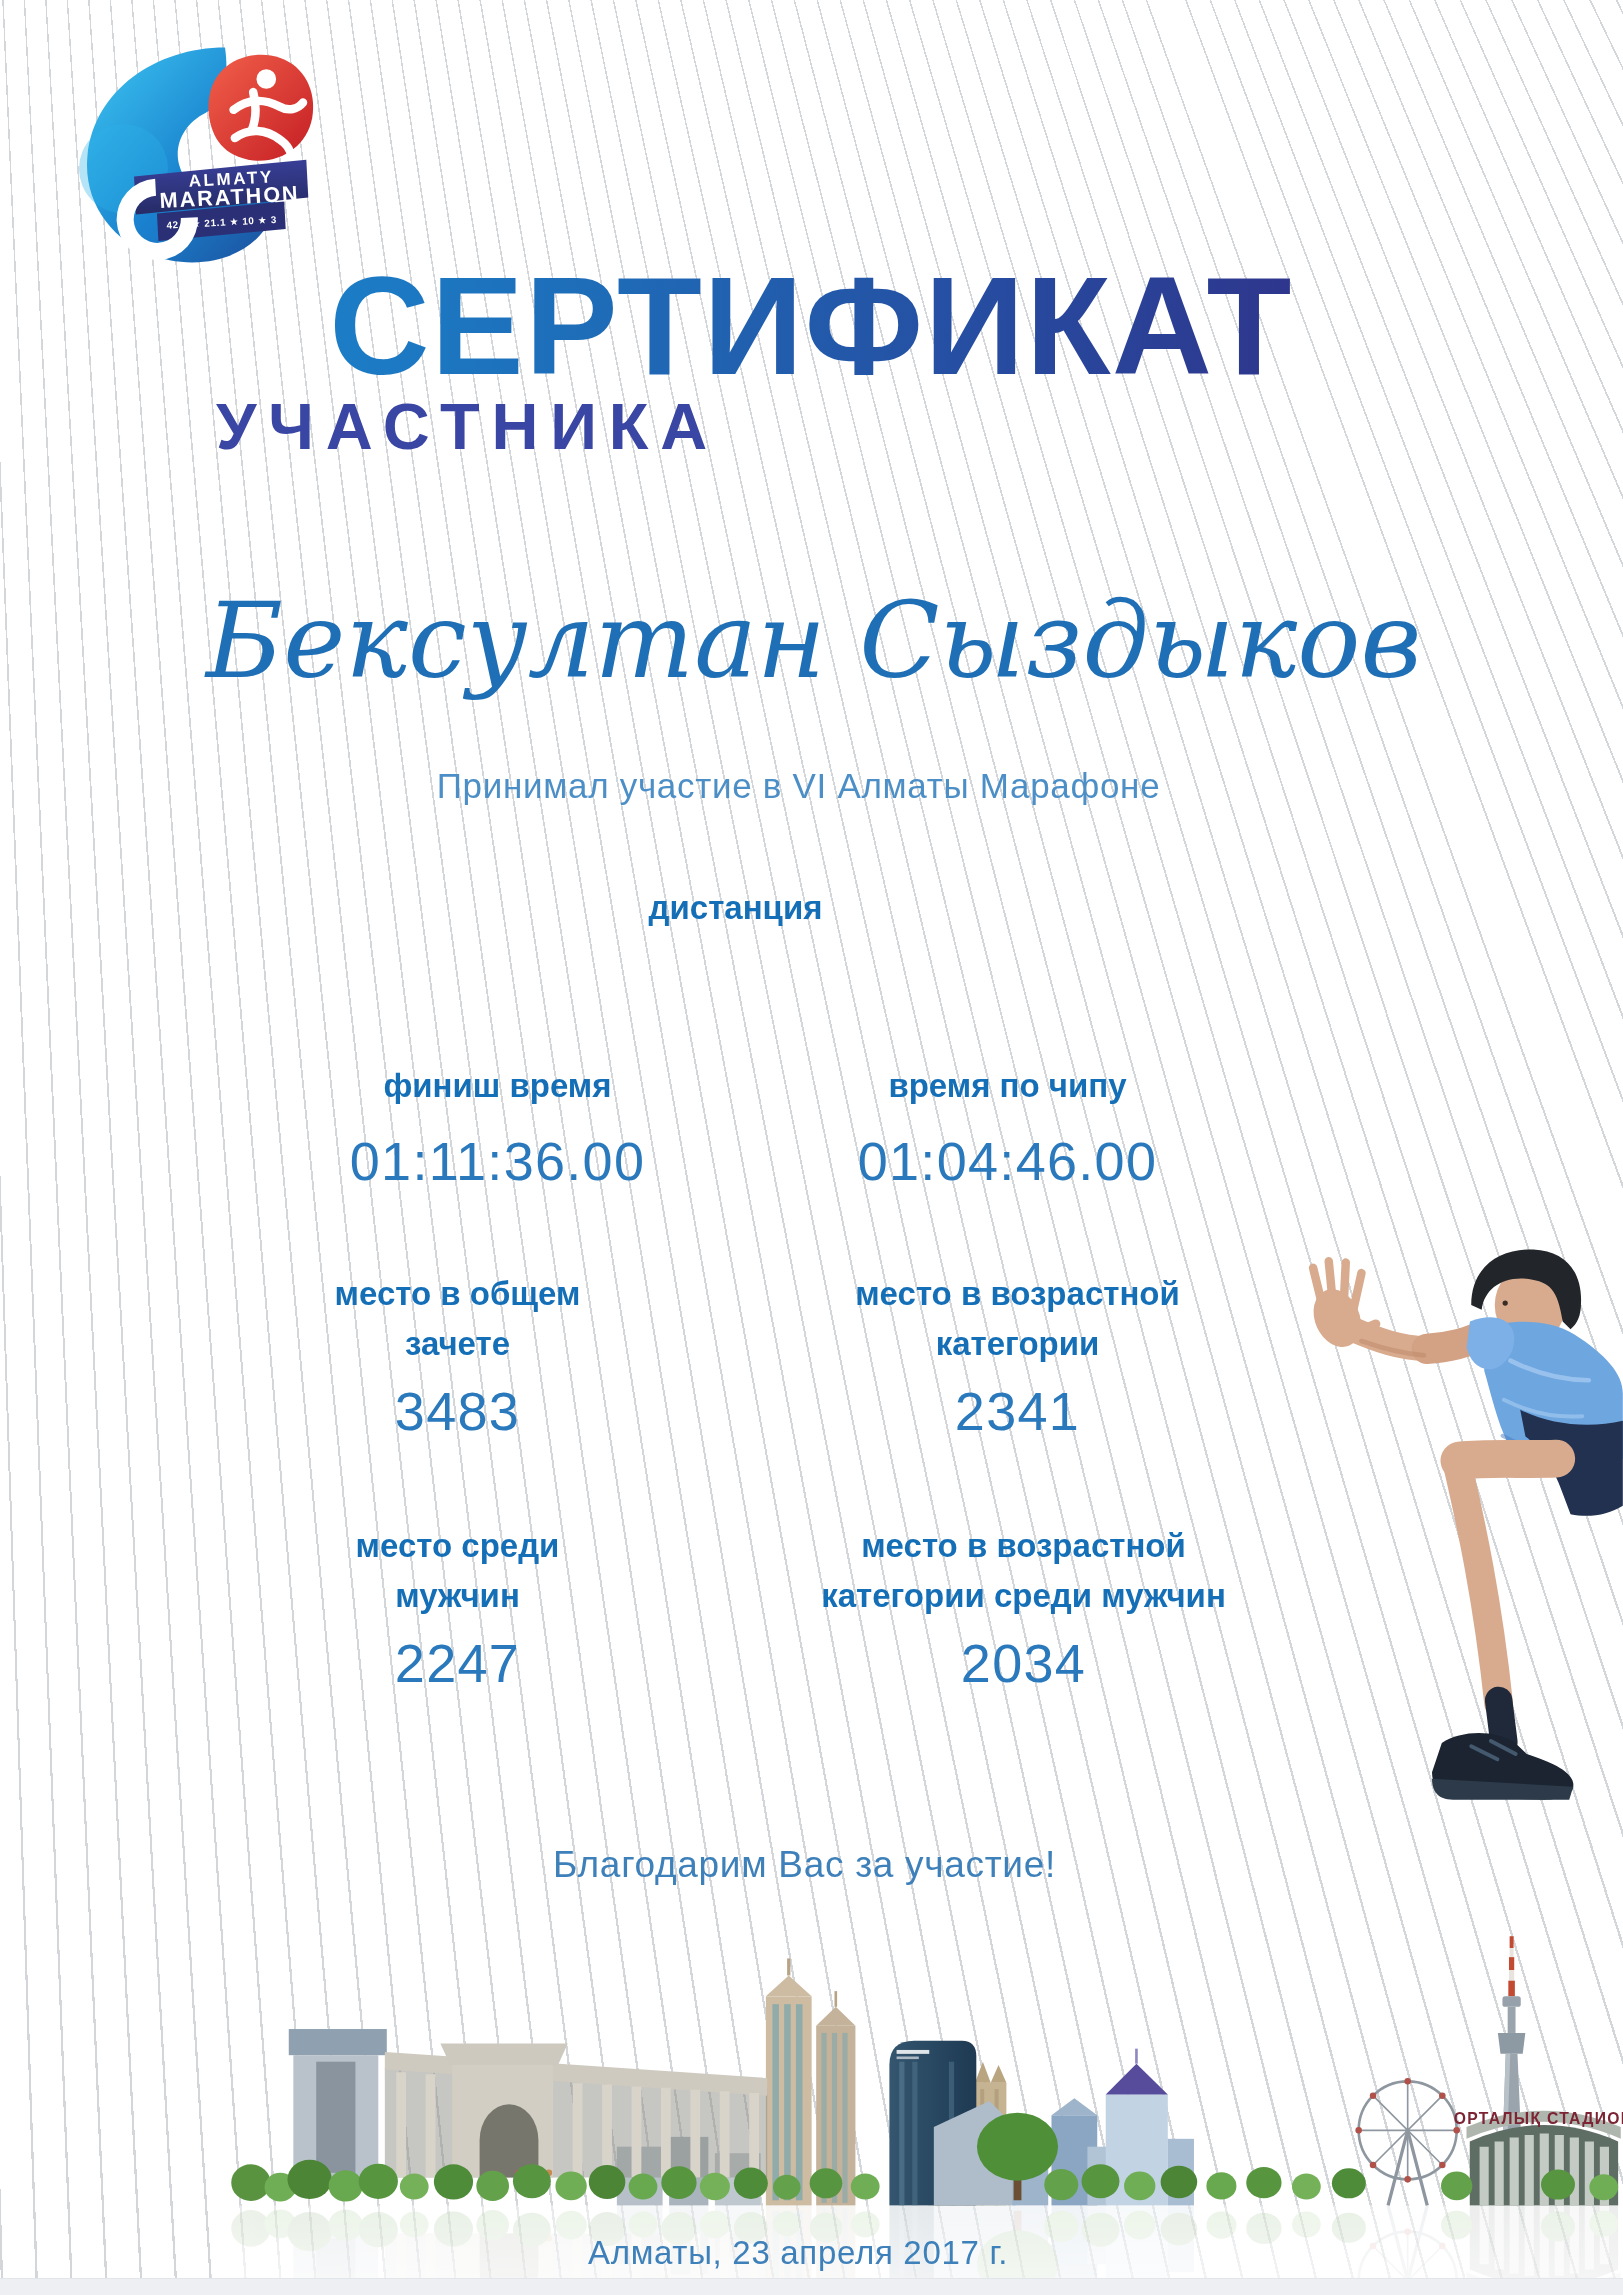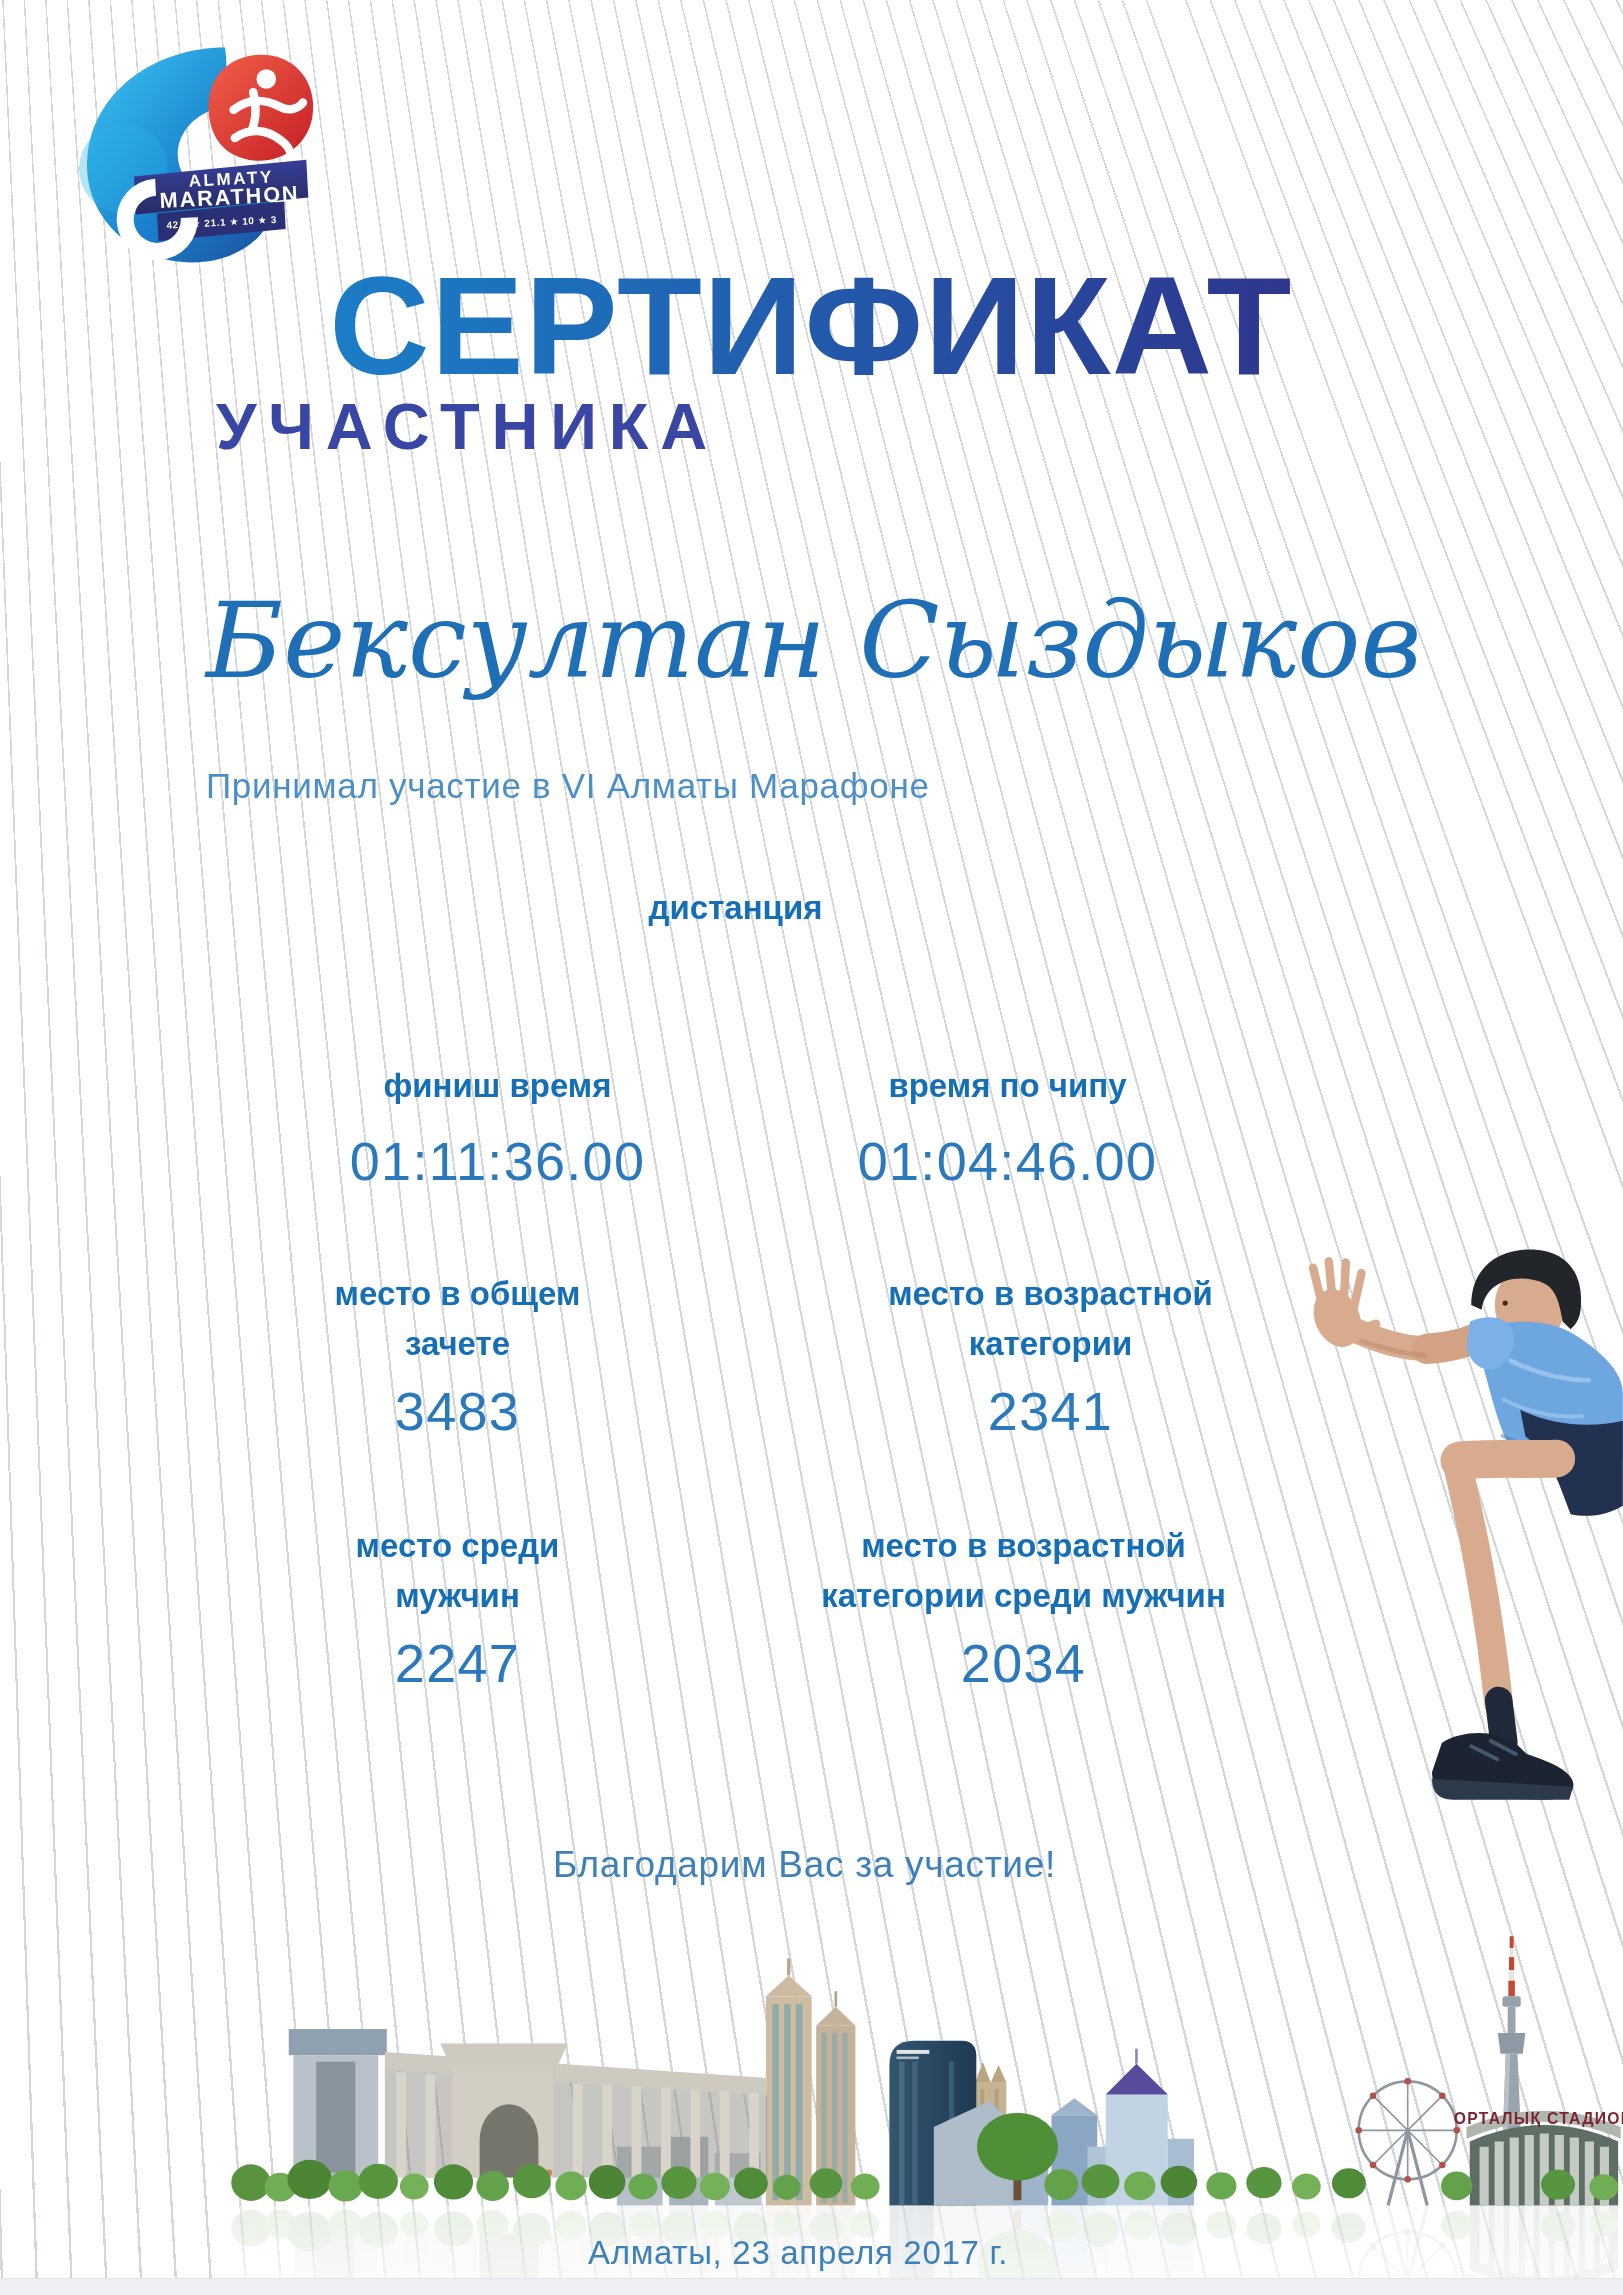--- a/index.html
+++ b/index.html
@@ -26,35 +26,35 @@
       -webkit-background-clip:text;background-clip:text;color:transparent;}
   }
   .title-sub{left:216px;top:394px;width:1059px;text-align:left;
     font-size:65px;font-weight:bold;letter-spacing:11.8px;line-height:65px;
     color:#3a46a3;white-space:nowrap;}
 
   .script-name{left:206px;top:576px;width:1197px;text-align:center;
     font-family:"DejaVu Serif","Liberation Serif",serif;font-style:italic;
     font-size:105px;line-height:131px;color:#1e6fb5;white-space:nowrap;}
 
-  .participation{left:206px;top:766px;width:1197px;
+  .participation{left:200px;top:766px;width:1197px;text-align:center;
     font-size:35px;font-weight:300;letter-spacing:0.7px;color:#4c8fc7;}
 
   .stat{position:absolute;text-align:center;z-index:2;}
   .stat .lbl{font-size:33px;font-weight:bold;line-height:50px;color:#156fb7;}
   .stat .lbl span{display:inline-block;}
   .stat .val{font-size:54px;font-weight:300;letter-spacing:1.3px;color:#2a79bc;}
 
   .stat-dist{left:441px;top:883px;width:589px;}
   .stat-dist .val{margin-top:7.8px;}
   .stat-r1l{left:203px;top:1061px;width:589px;}
   .stat-r1r{left:713px;top:1061px;width:589px;}
   .stat-r1l .val,.stat-r1r .val{margin-top:19px;}
   .stat-r2l{left:163px;top:1269px;width:589px;}
-  .stat-r2r{left:756px;top:1269px;width:589px;}
+  .stat-r2r{left:723px;top:1269px;width:589px;}
   .stat-r3l{left:163px;top:1521px;width:589px;}
   .stat-r3r{left:729px;top:1521px;width:589px;}
   .stat-r2l .val,.stat-r2r .val,.stat-r3l .val,.stat-r3r .val{margin-top:10.5px;}
   .stat-r2l .lbl span{max-width:275px;}
   .stat-r2r .lbl span{max-width:366px;}
   .stat-r3l .lbl span{max-width:249px;}
   .stat-r3r .lbl span{max-width:432px;}
 
   .thanks{left:206px;top:1844px;width:1197px;text-align:center;
     font-size:37px;font-weight:300;letter-spacing:0.7px;color:#3e80ba;}

